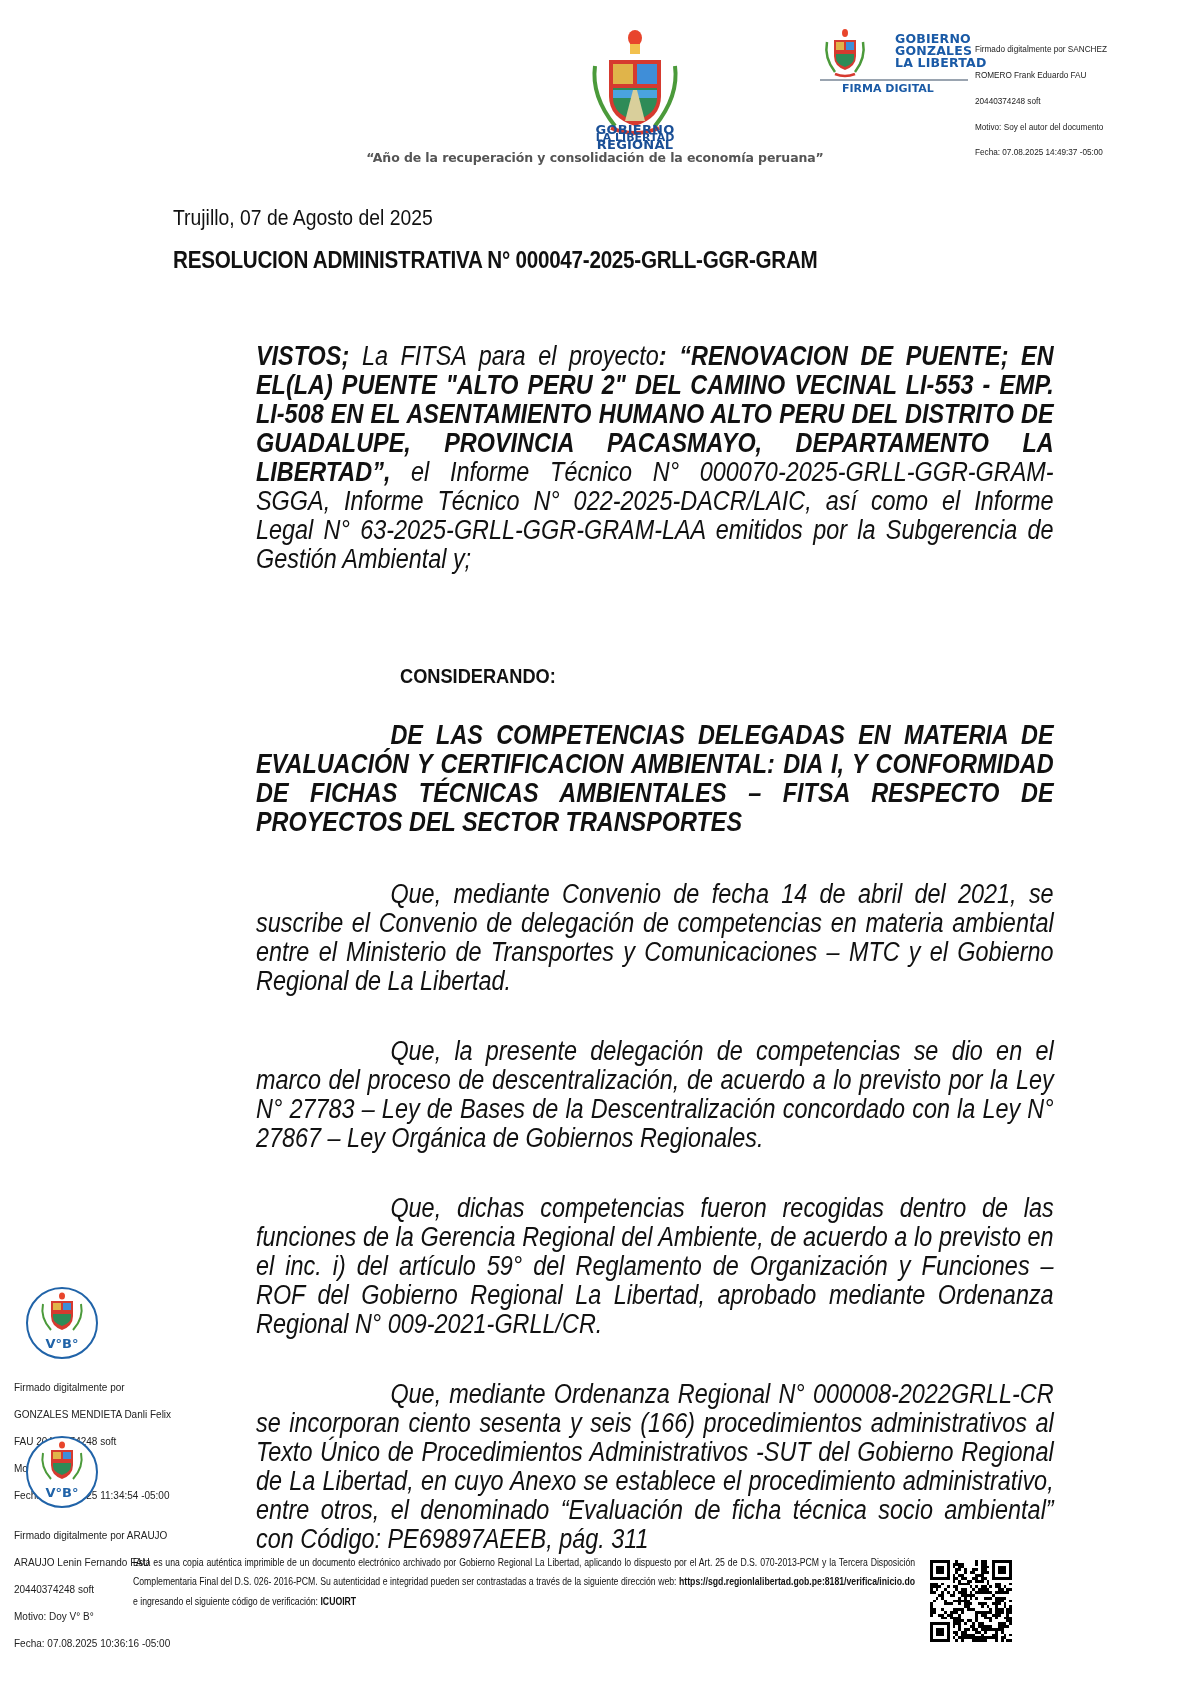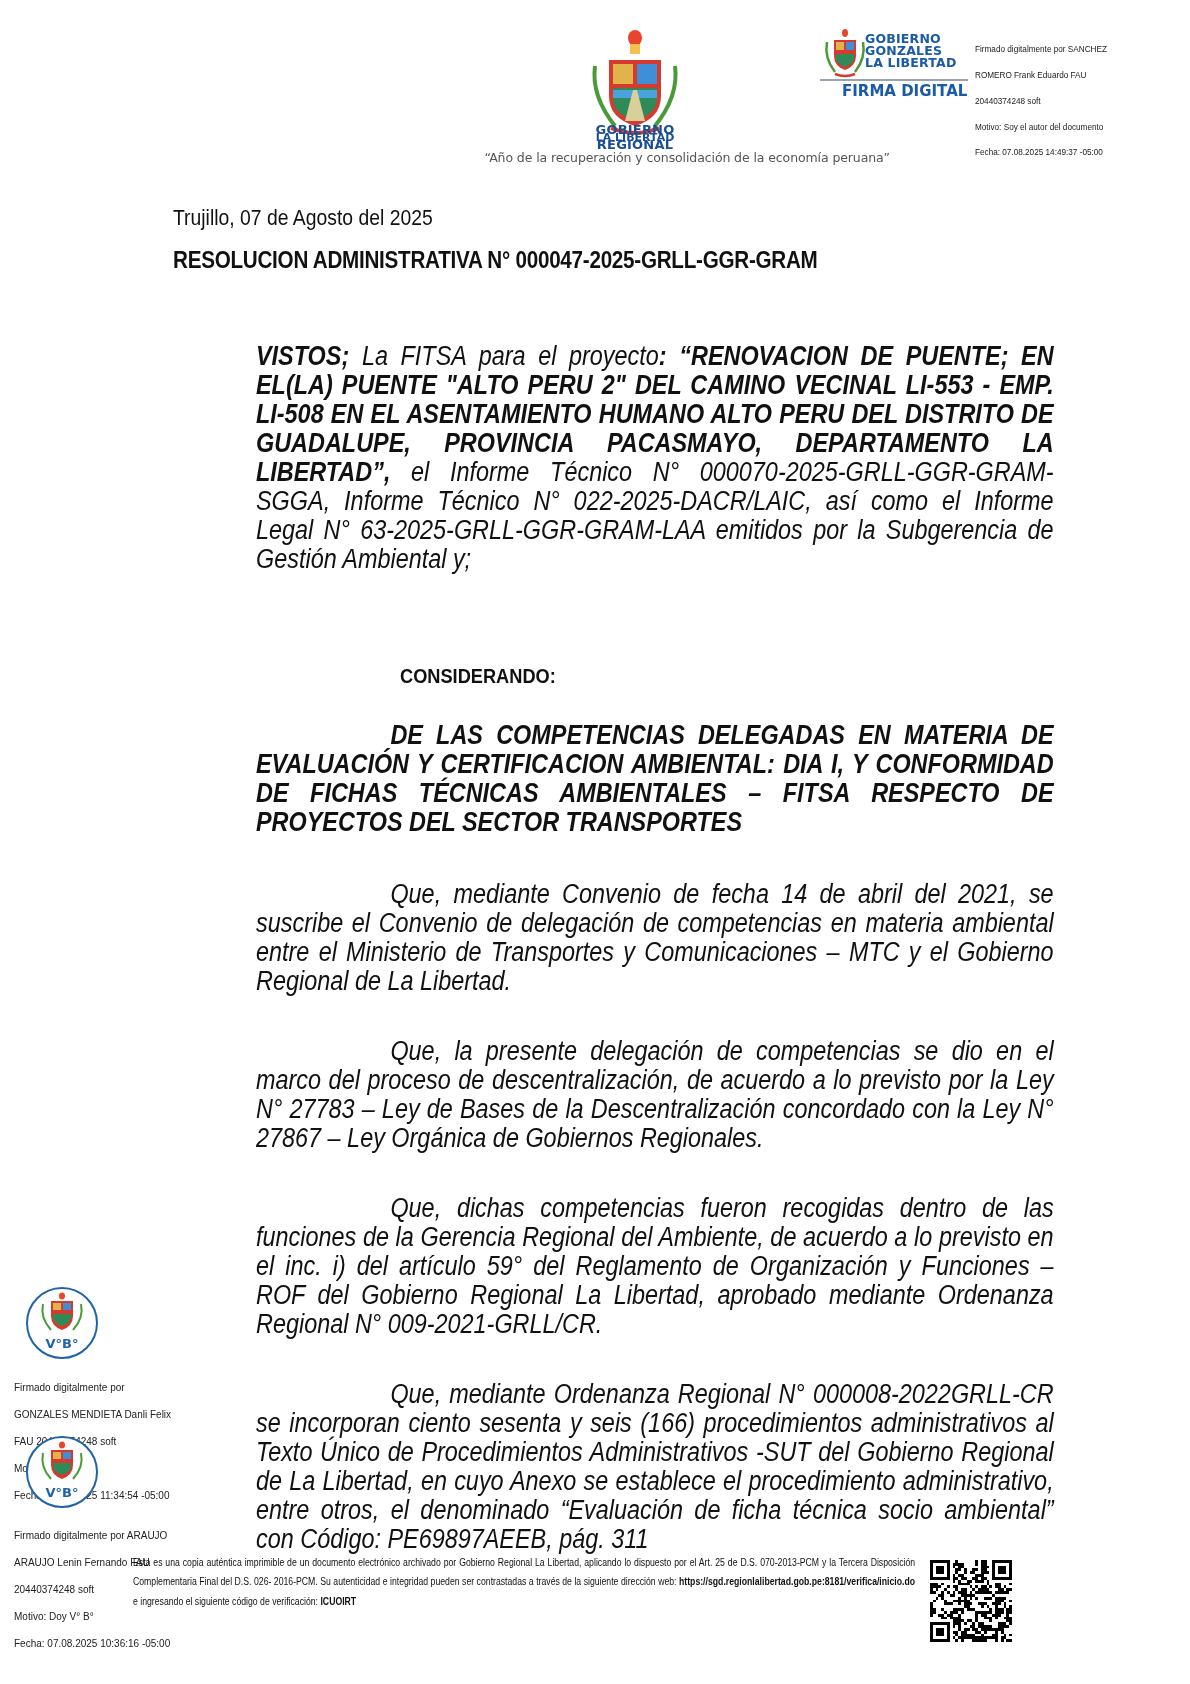--- a/index.html
+++ b/index.html
@@ -6,29 +6,29 @@
   body { width:1190px; height:1684px; position:relative; overflow:hidden;
          font-family:"Liberation Sans Narrow","Liberation Sans", sans-serif; color:#111; }
   .abs { position:absolute; }
 
   
   .crest { left:575px; top:26px; width:120px; height:120px; }
   .crest-caption1 { left:572px; top:122px; width:126px; text-align:center; font-family:"DejaVu Sans", sans-serif;
                     font-size:13px; font-weight:bold; color:#1a4f96; letter-spacing:0.2px; }
   .crest-caption2 { left:572px; top:131px; width:126px; text-align:center; font-family:"DejaVu Sans", sans-serif;
                     font-size:11px; font-weight:bold; color:#1a4f96; }
-  .motto { left:300px; top:150px; width:590px; text-align:right; font-family:"DejaVu Sans", sans-serif;
-           font-size:12.5px; color:#555; font-weight:normal; letter-spacing:-0.1px; }
+  .motto { left:300px; top:150px; width:590px; text-align:center; font-family:"DejaVu Sans", sans-serif;
+           font-size:12.5px; color:#555; font-weight:bold; letter-spacing:-0.1px; }
 
   
   .fd-crest { left:820px; top:28px; width:50px; height:52px; }
   .fd-brand { left:865px; top:33px; font-family:"DejaVu Sans", sans-serif; font-weight:bold; color:#1a5aa6;
-              font-size:12.5px; line-height:12px; letter-spacing:0.2px; }
+              font-size:12.5px; line-height:12px; letter-spacing:0.2px;padding-left:30px; }
   .fd-rule { left:820px; top:79px; width:148px; height:2px; background:#9aa4b0; }
-  .fd-label { left:842px; top:82px; font-family:"DejaVu Sans", sans-serif; font-weight:bold; color:#1a5aa6; font-size:15px; }
+  .fd-label { left:842px; top:82px; font-family:"DejaVu Sans", sans-serif; font-weight:bold; color:#1a5aa6; font-size:11px; }
   .fd-meta { left:967px; top:29px; font-family:"Liberation Sans", sans-serif; font-size:8.2px; line-height:8.6px; color:#222; white-space:pre;margin-left:8px; }
 
   
   .place-date { left:173px; top:205px; font-size:22px; font-family:"Liberation Sans", sans-serif; transform:scaleX(0.88); transform-origin:left; }
   .res-title { left:173px; top:246px; font-size:24px; font-weight:bold; font-family:"Liberation Sans", sans-serif; transform:scaleX(0.86); transform-origin:left; letter-spacing:-0.3px; }
 
   .para { left:256px; width:798px; font-family:"Liberation Sans", sans-serif; font-size:27px; line-height:29px; text-align:justify;font-style:italic; }
   .para .inner { display:block; width:920px; transform:scaleX(0.867); transform-origin:left top; text-align:justify; }
   .indent { display:inline-block; width:155px; }
   b { font-weight:bold; }

